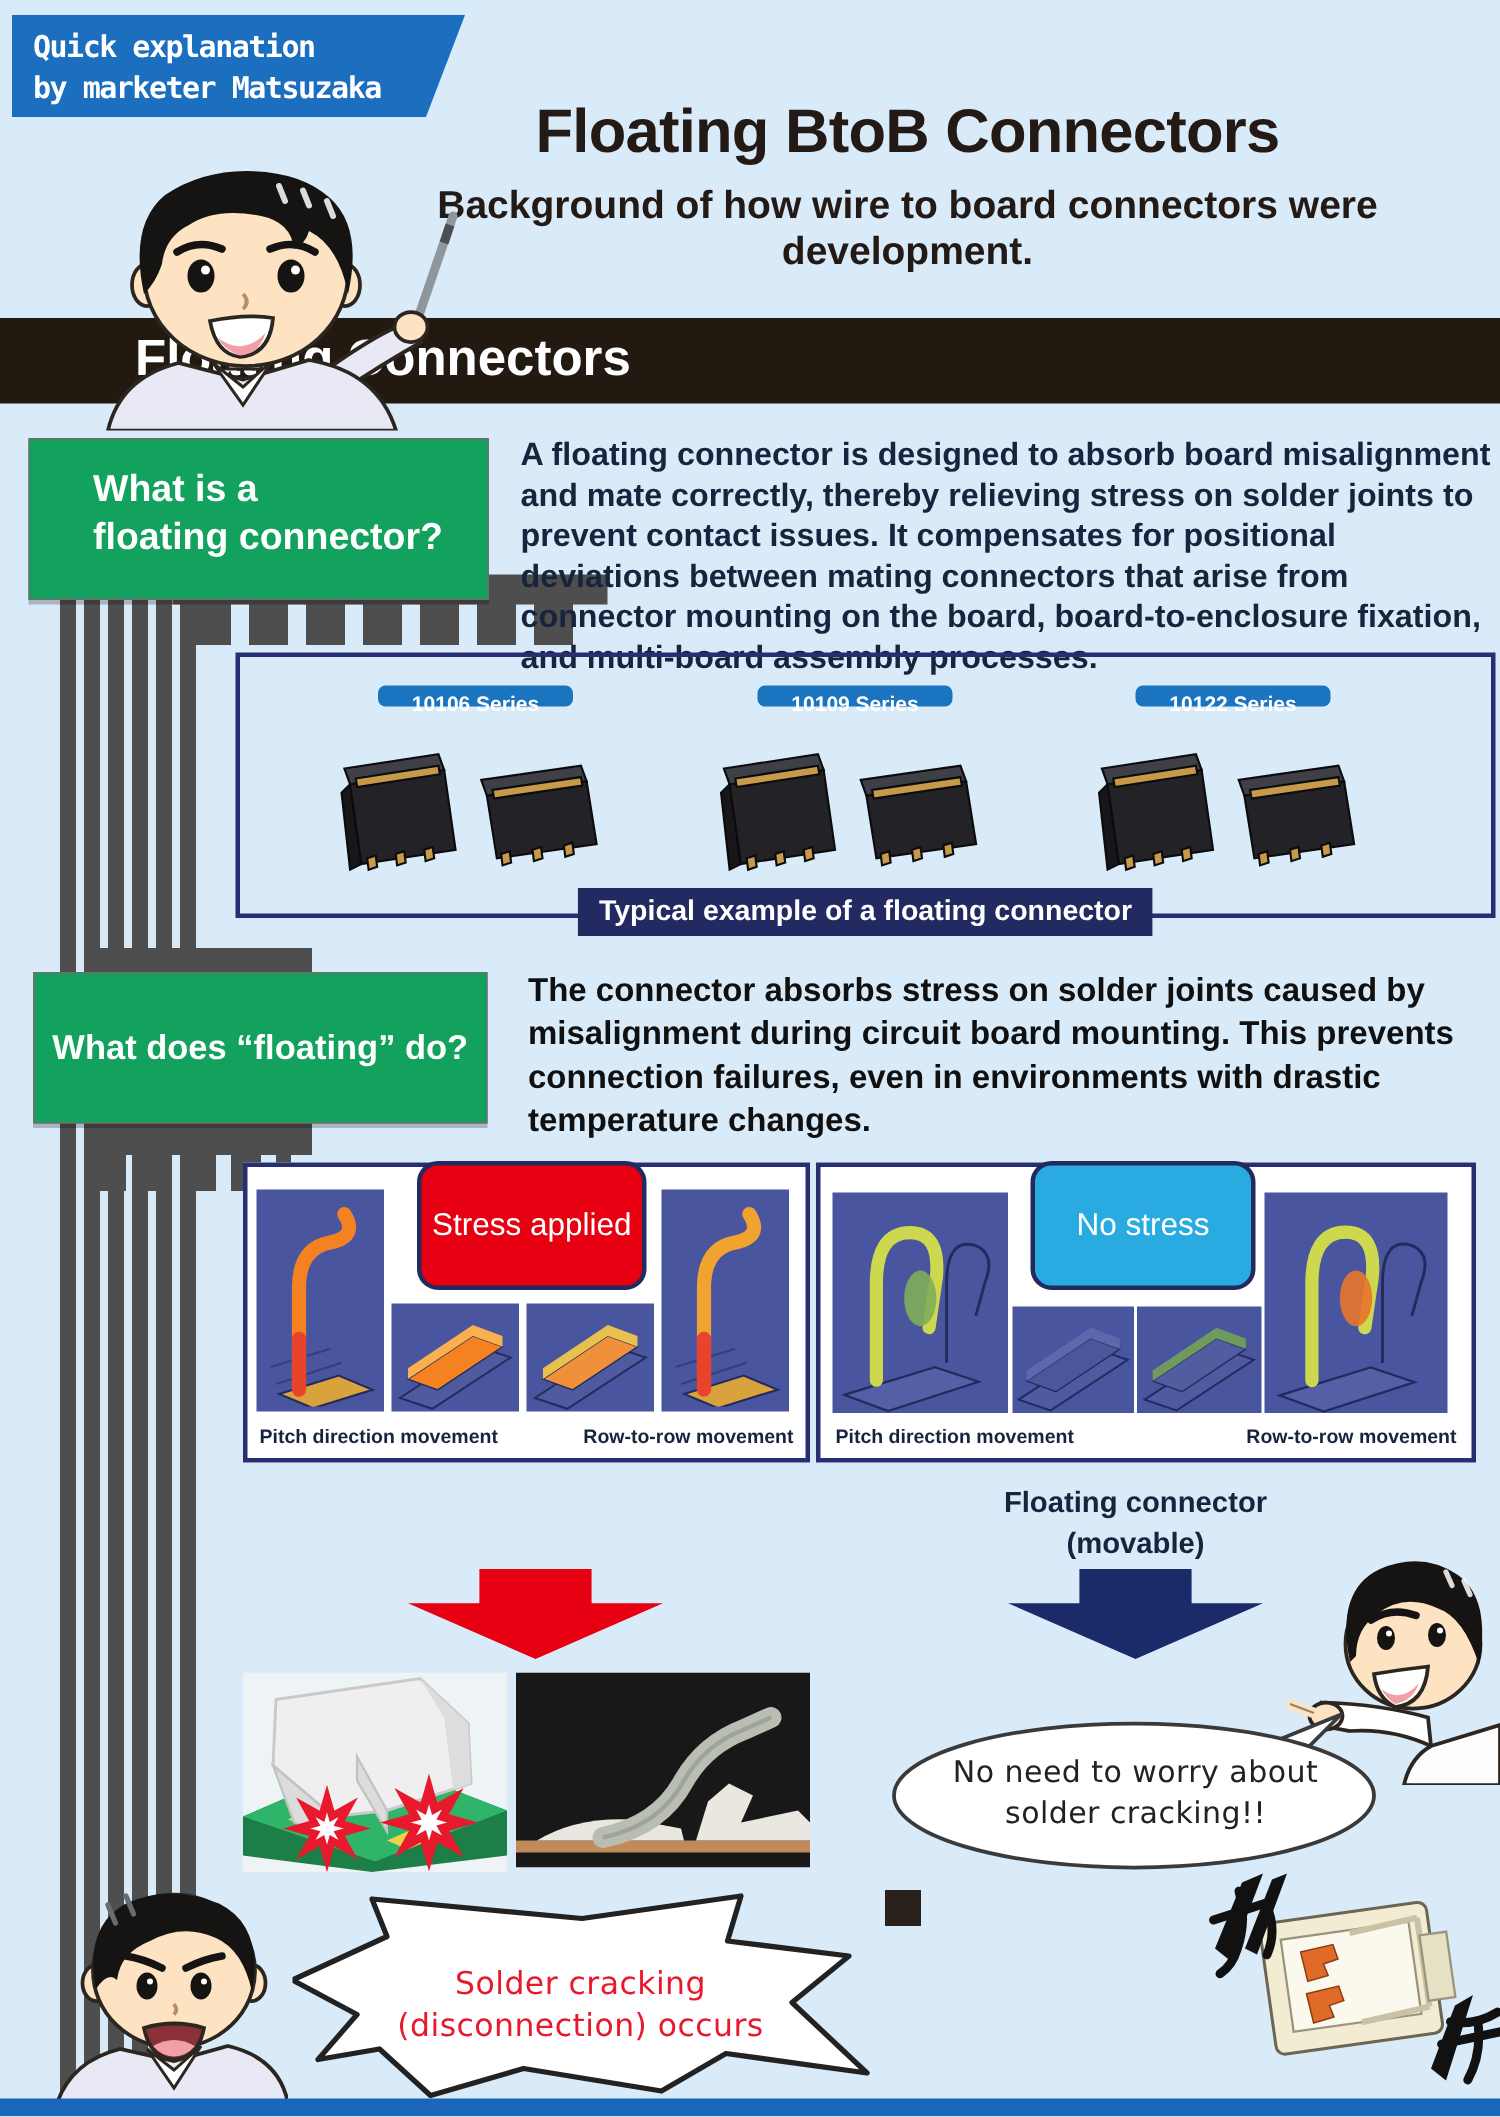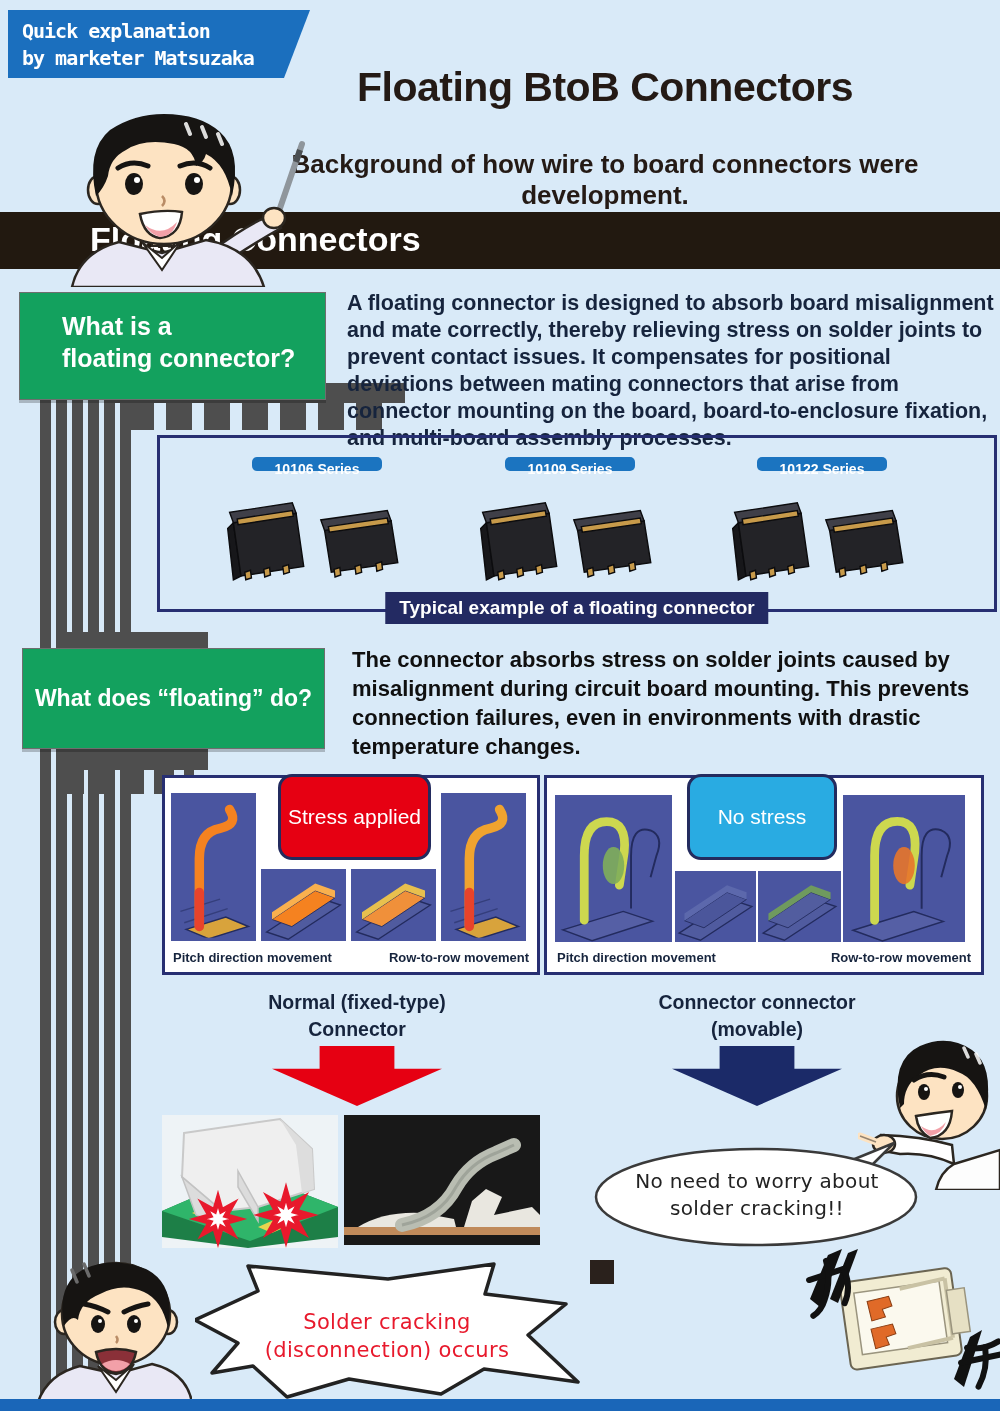--- a/index.html
+++ b/index.html
@@ -9,21 +9,21 @@
   svg{display:block;}
 
   
   .banner{left:8px;top:10px;width:302px;height:68px;background:#1b6fbe;
           clip-path:polygon(0 0,100% 0,calc(100% - 26px) 100%,0 100%);
           color:#fff;font-family:"DejaVu Sans Mono",monospace;font-weight:bold;
           font-size:20px;line-height:27px;padding:8px 0 0 14px;box-sizing:border-box;letter-spacing:-1px;z-index:2;}
   .main-title{left:210px;top:64px;width:790px;text-align:center;font-size:41px;font-weight:800;
           color:#241a15;letter-spacing:-0.5px;z-index:1;}
   .sub-title{left:210px;top:121px;width:790px;text-align:center;font-size:26px;font-weight:700;
-          color:#241a15;z-index:1;margin-top:28px;}
+          color:#241a15;z-index:1;}
   .black-bar{left:0;top:212px;width:1000px;height:57px;background:#221910;z-index:1;}
   .black-bar-label{left:90px;top:220px;width:910px;text-align:left;color:#fff;
           font-size:34px;font-weight:800;z-index:1;}
 
   
   .cable{left:40px;top:296px;width:96px;height:1100px;z-index:0;
          background:repeating-linear-gradient(90deg,#4e4e4e 0 11px,rgba(0,0,0,0) 11px 16px);}
   .plug-block{background:#4e4e4e;z-index:0;}
   .plug1{left:115px;top:383px;width:290px;height:20px;}
   .teeth1{left:128px;top:402px;width:266px;height:28px;
@@ -231,26 +231,22 @@
     <div class="fea" style="left:296px;top:17px;width:122px;height:147px">
       <svg width="122" height="147" viewBox="0 0 120 150" style="--stem:#cdd84f;--hot:#e8762a;--base:#555fa5;--line:#232b5e">
           <use href="#sym-arch"></use>
         </svg>
       </div>
     <div class="pbadge" style="left:140px;top:-4px;width:144px;height:80px;background:#29abe2">No stress</div>
     <div class="plabel" style="left:10px">Pitch direction movement</div>
     <div class="plabel" style="right:10px">Row-to-row movement</div>
   </div>
 
-  <div class="abs outcome-title" style="left:217px;top:989px;width:280px">
-    <div>Normal (fixed-type)</div>
-    <div>Connector</div>
-  </div>
   <div class="abs outcome-title" style="left:612px;top:989px;width:290px">
-    <div>Connector connector</div>
+    <div>Floating connector</div>
     <div>(movable)</div>
   </div>
   <div class="abs down-arrow" style="left:272px;top:1046px;background:#e60012"></div>
   <div class="abs down-arrow" style="left:672px;top:1046px;background:#1b2a68"></div>
 
   <svg class="abs" style="left:162px;top:1115px;z-index:1" width="176" height="133" viewBox="0 0 176 133">
     <rect width="176" height="133" fill="#eef3f6"></rect>
     <path d="M0 96 L88 58 L176 92 L176 122 L86 133 L0 122 Z" fill="#1d7f47"></path>
     <path d="M0 96 L88 58 L176 92 L88 126 Z" fill="#2fb56a"></path>
     <path d="M30 98 L48 90 L62 96 L44 104 Z M96 112 L114 104 L128 110 L110 118 Z" fill="#e8d44e"></path>

